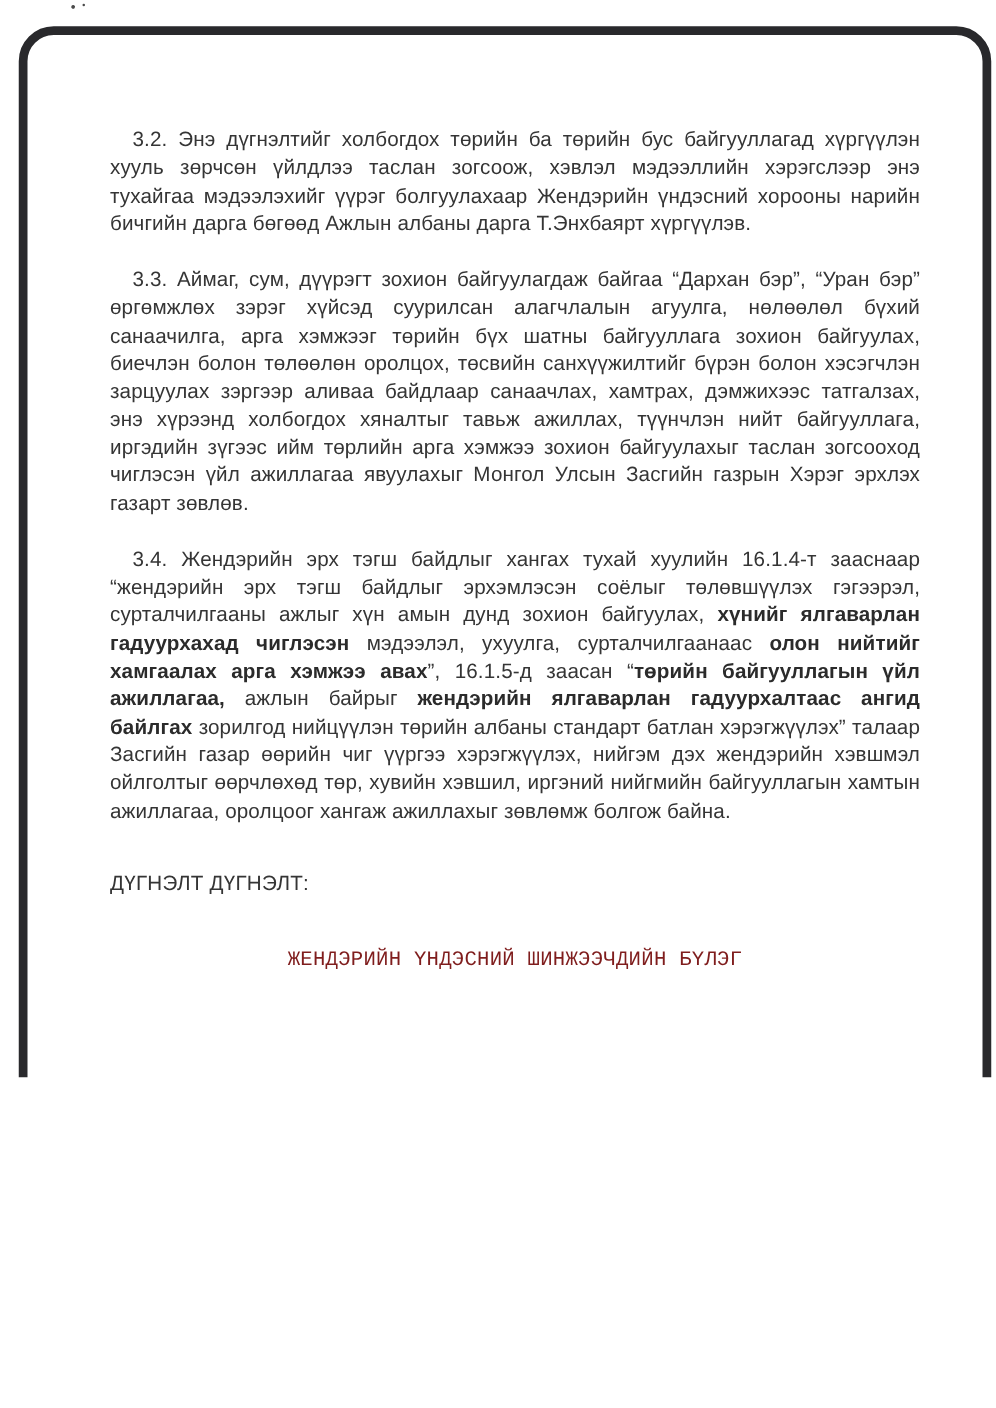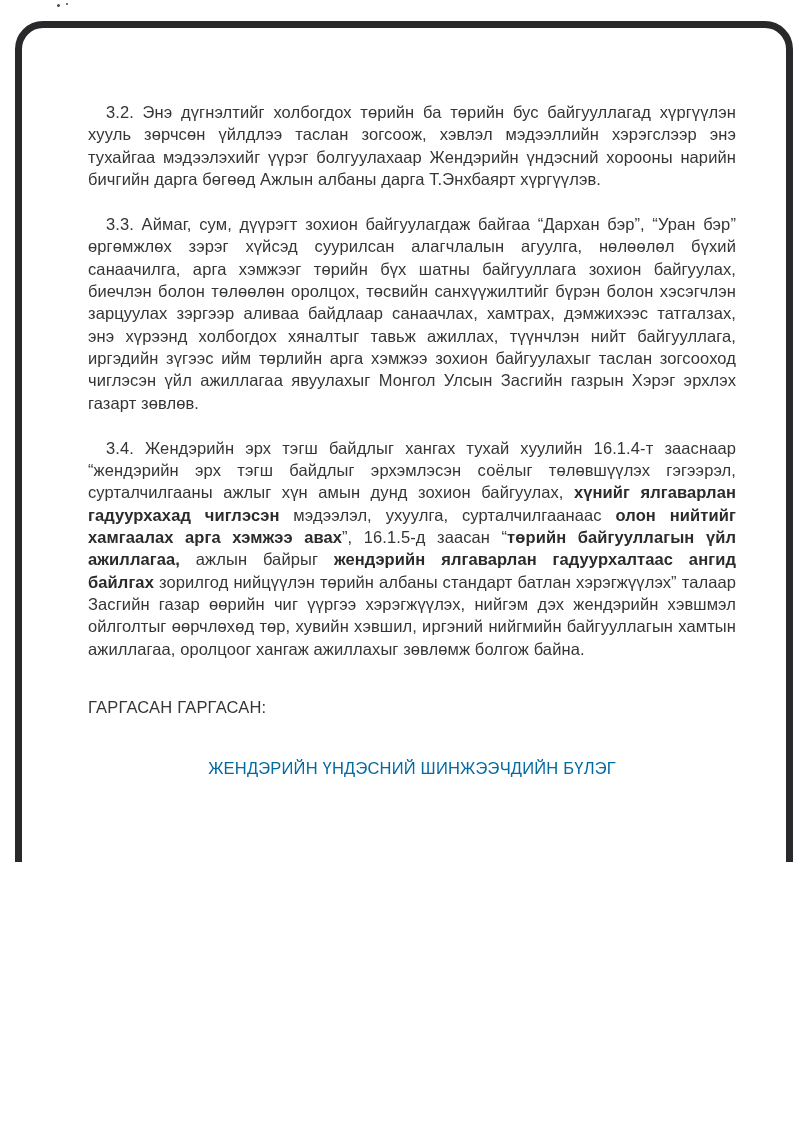--- a/index.html
+++ b/index.html
@@ -50,23 +50,24 @@
     font-size: 16.5px;
     line-height: 22.3px;
     color: #353535;
     text-align: left;
     letter-spacing: 0.2px;
   }
   .conclusion-issuer {
     margin: 39px 0 0 0;
     font-size: 16.5px;
     line-height: 22.3px;
-    color: #0369a1;
+    color: #7f1d1d;
     text-align: center;
     letter-spacing: 0.2px;
+    font-family: Liberation Mono, monospace;
   }
   .page-number {
     position: absolute;
     left: 88px;
     top: 958px;
     width: 648px;
     text-align: center;
     font-size: 13.5px;
     color: #4a4a4a;
   }
@@ -94,19 +95,19 @@
   <div class="speck s5"></div>
   <div class="speck s6"></div>
 
   <div class="scan-frame"></div>
 
   <div class="doc-content">
     <p class="para"><span>3.2. Энэ дүгнэлтийг холбогдох төрийн ба төрийн бус байгууллагад хүргүүлэн хууль зөрчсөн үйлдлээ таслан зогсоож, хэвлэл мэдээллийн хэрэгслээр энэ тухайгаа мэдээлэхийг үүрэг болгуулахаар Жендэрийн үндэсний хорооны нарийн бичгийн дарга бөгөөд Ажлын албаны дарга Т.Энхбаярт хүргүүлэв.</span></p>
     <p class="para"><span>3.3. Аймаг, сум, дүүрэгт зохион байгуулагдаж байгаа “Дархан бэр”, “Уран бэр” өргөмжлөх зэрэг хүйсэд суурилсан алагчлалын агуулга, нөлөөлөл бүхий санаачилга, арга хэмжээг төрийн бүх шатны байгууллага зохион байгуулах, биечлэн болон төлөөлөн оролцох, төсвийн санхүүжилтийг бүрэн болон хэсэгчлэн зарцуулах зэргээр аливаа байдлаар санаачлах, хамтрах, дэмжихээс татгалзах, энэ хүрээнд холбогдох хяналтыг тавьж ажиллах, түүнчлэн нийт байгууллага, иргэдийн зүгээс ийм төрлийн арга хэмжээ зохион байгуулахыг таслан зогсооход чиглэсэн үйл ажиллагаа явуулахыг Монгол Улсын Засгийн газрын Хэрэг эрхлэх газарт зөвлөв.</span></p>
     <p class="para"><span>3.4. Жендэрийн эрх тэгш байдлыг хангах тухай хуулийн 16.1.4-т зааснаар “жендэрийн эрх тэгш байдлыг эрхэмлэсэн соёлыг төлөвшүүлэх гэгээрэл, сурталчилгааны ажлыг хүн амын дунд зохион байгуулах, </span><span class="b">хүнийг ялгаварлан гадуурхахад чиглэсэн</span><span> мэдээлэл, ухуулга, сурталчилгаанаас </span><span class="b">олон нийтийг хамгаалах арга хэмжээ авах</span><span>”, 16.1.5-д заасан “</span><span class="b">төрийн байгууллагын үйл ажиллагаа,</span><span> ажлын байрыг </span><span class="b">жендэрийн ялгаварлан гадуурхалтаас ангид байлгах</span><span> зорилгод нийцүүлэн төрийн албаны стандарт батлан хэрэгжүүлэх” талаар Засгийн газар өөрийн чиг үүргээ хэрэгжүүлэх, нийгэм дэх жендэрийн хэвшмэл ойлголтыг өөрчлөхөд төр, хувийн хэвшил, иргэний нийгмийн байгууллагын хамтын ажиллагаа, оролцоог хангаж ажиллахыг зөвлөмж болгож байна.</span></p>
 
-    <p class="conclusion-label">ГАРГАСАН ГАРГАСАН:</p>
+    <p class="conclusion-label">ДҮГНЭЛТ ДҮГНЭЛТ:</p>
     <p class="conclusion-issuer">ЖЕНДЭРИЙН ҮНДЭСНИЙ ШИНЖЭЭЧДИЙН БҮЛЭГ</p>
   </div>
 
   <div class="page-number">3</div>
 
 </div>
 
 </body></html>

